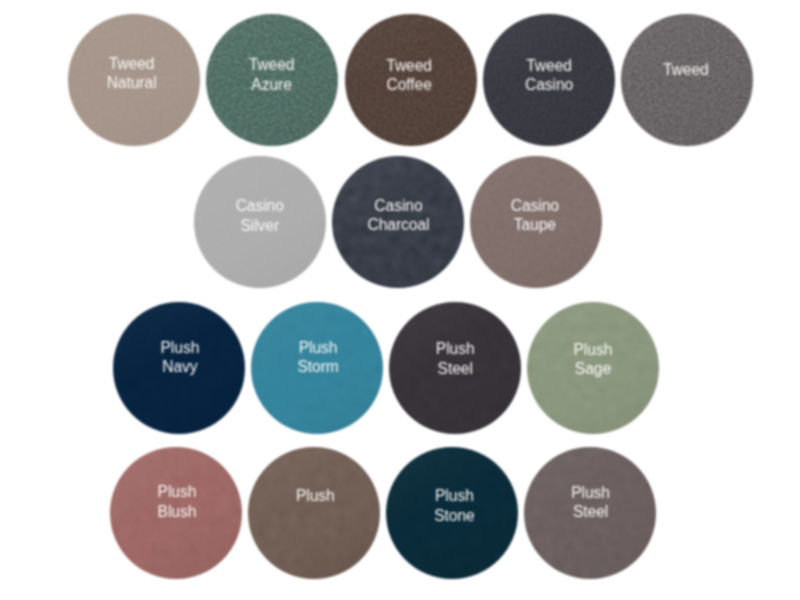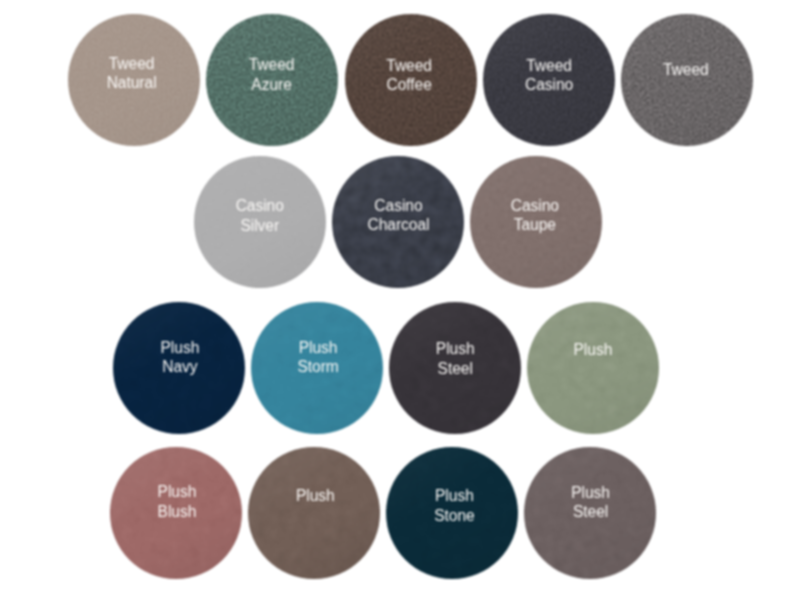--- a/index.html
+++ b/index.html
@@ -235,20 +235,21 @@
           <filter id="fab11" x="0%" y="0%" width="100%" height="100%" color-interpolation-filters="sRGB">
             <feTurbulence type="fractalNoise" baseFrequency="0.1" numOctaves="4" seed="190" result="t"></feTurbulence>
             <feColorMatrix in="t" type="matrix" values="0.035 0.035 0.035 0 0.4475  0.035 0.035 0.035 0 0.4475  0.035 0.035 0.035 0 0.4475  0 0 0 0 1"></feColorMatrix>
             <feGaussianBlur stdDeviation="1.2"></feGaussianBlur>
           </filter>
           <rect width="100%" height="100%" filter="url(#fab11)"></rect>
         </svg>
         <div class="grad" style="background: linear-gradient(150deg, rgba(255, 255, 255, 0.043) 0%, rgba(255, 255, 255, 0) 42%, rgba(0, 0, 0, 0) 58%, rgba(0, 0, 0, 0.055) 100%);"></div>
         <div class="swatch-label" style="top: 37.7px; transform: translateX(-0.5px);">
           <div>Plush</div>
+          <div>Sage</div>
         </div>
       </div>
       <div class="swatch" style="left: 109.5px; top: 446.5px; width: 132px; height: 132px; background: rgb(158, 105, 103);">
         <svg class="tex">
           <filter id="fab12" x="0%" y="0%" width="100%" height="100%" color-interpolation-filters="sRGB">
             <feTurbulence type="fractalNoise" baseFrequency="0.1" numOctaves="4" seed="207" result="t"></feTurbulence>
             <feColorMatrix in="t" type="matrix" values="0.035 0.035 0.035 0 0.4475  0.035 0.035 0.035 0 0.4475  0.035 0.035 0.035 0 0.4475  0 0 0 0 1"></feColorMatrix>
             <feGaussianBlur stdDeviation="1.2"></feGaussianBlur>
           </filter>
           <rect width="100%" height="100%" filter="url(#fab12)"></rect>

